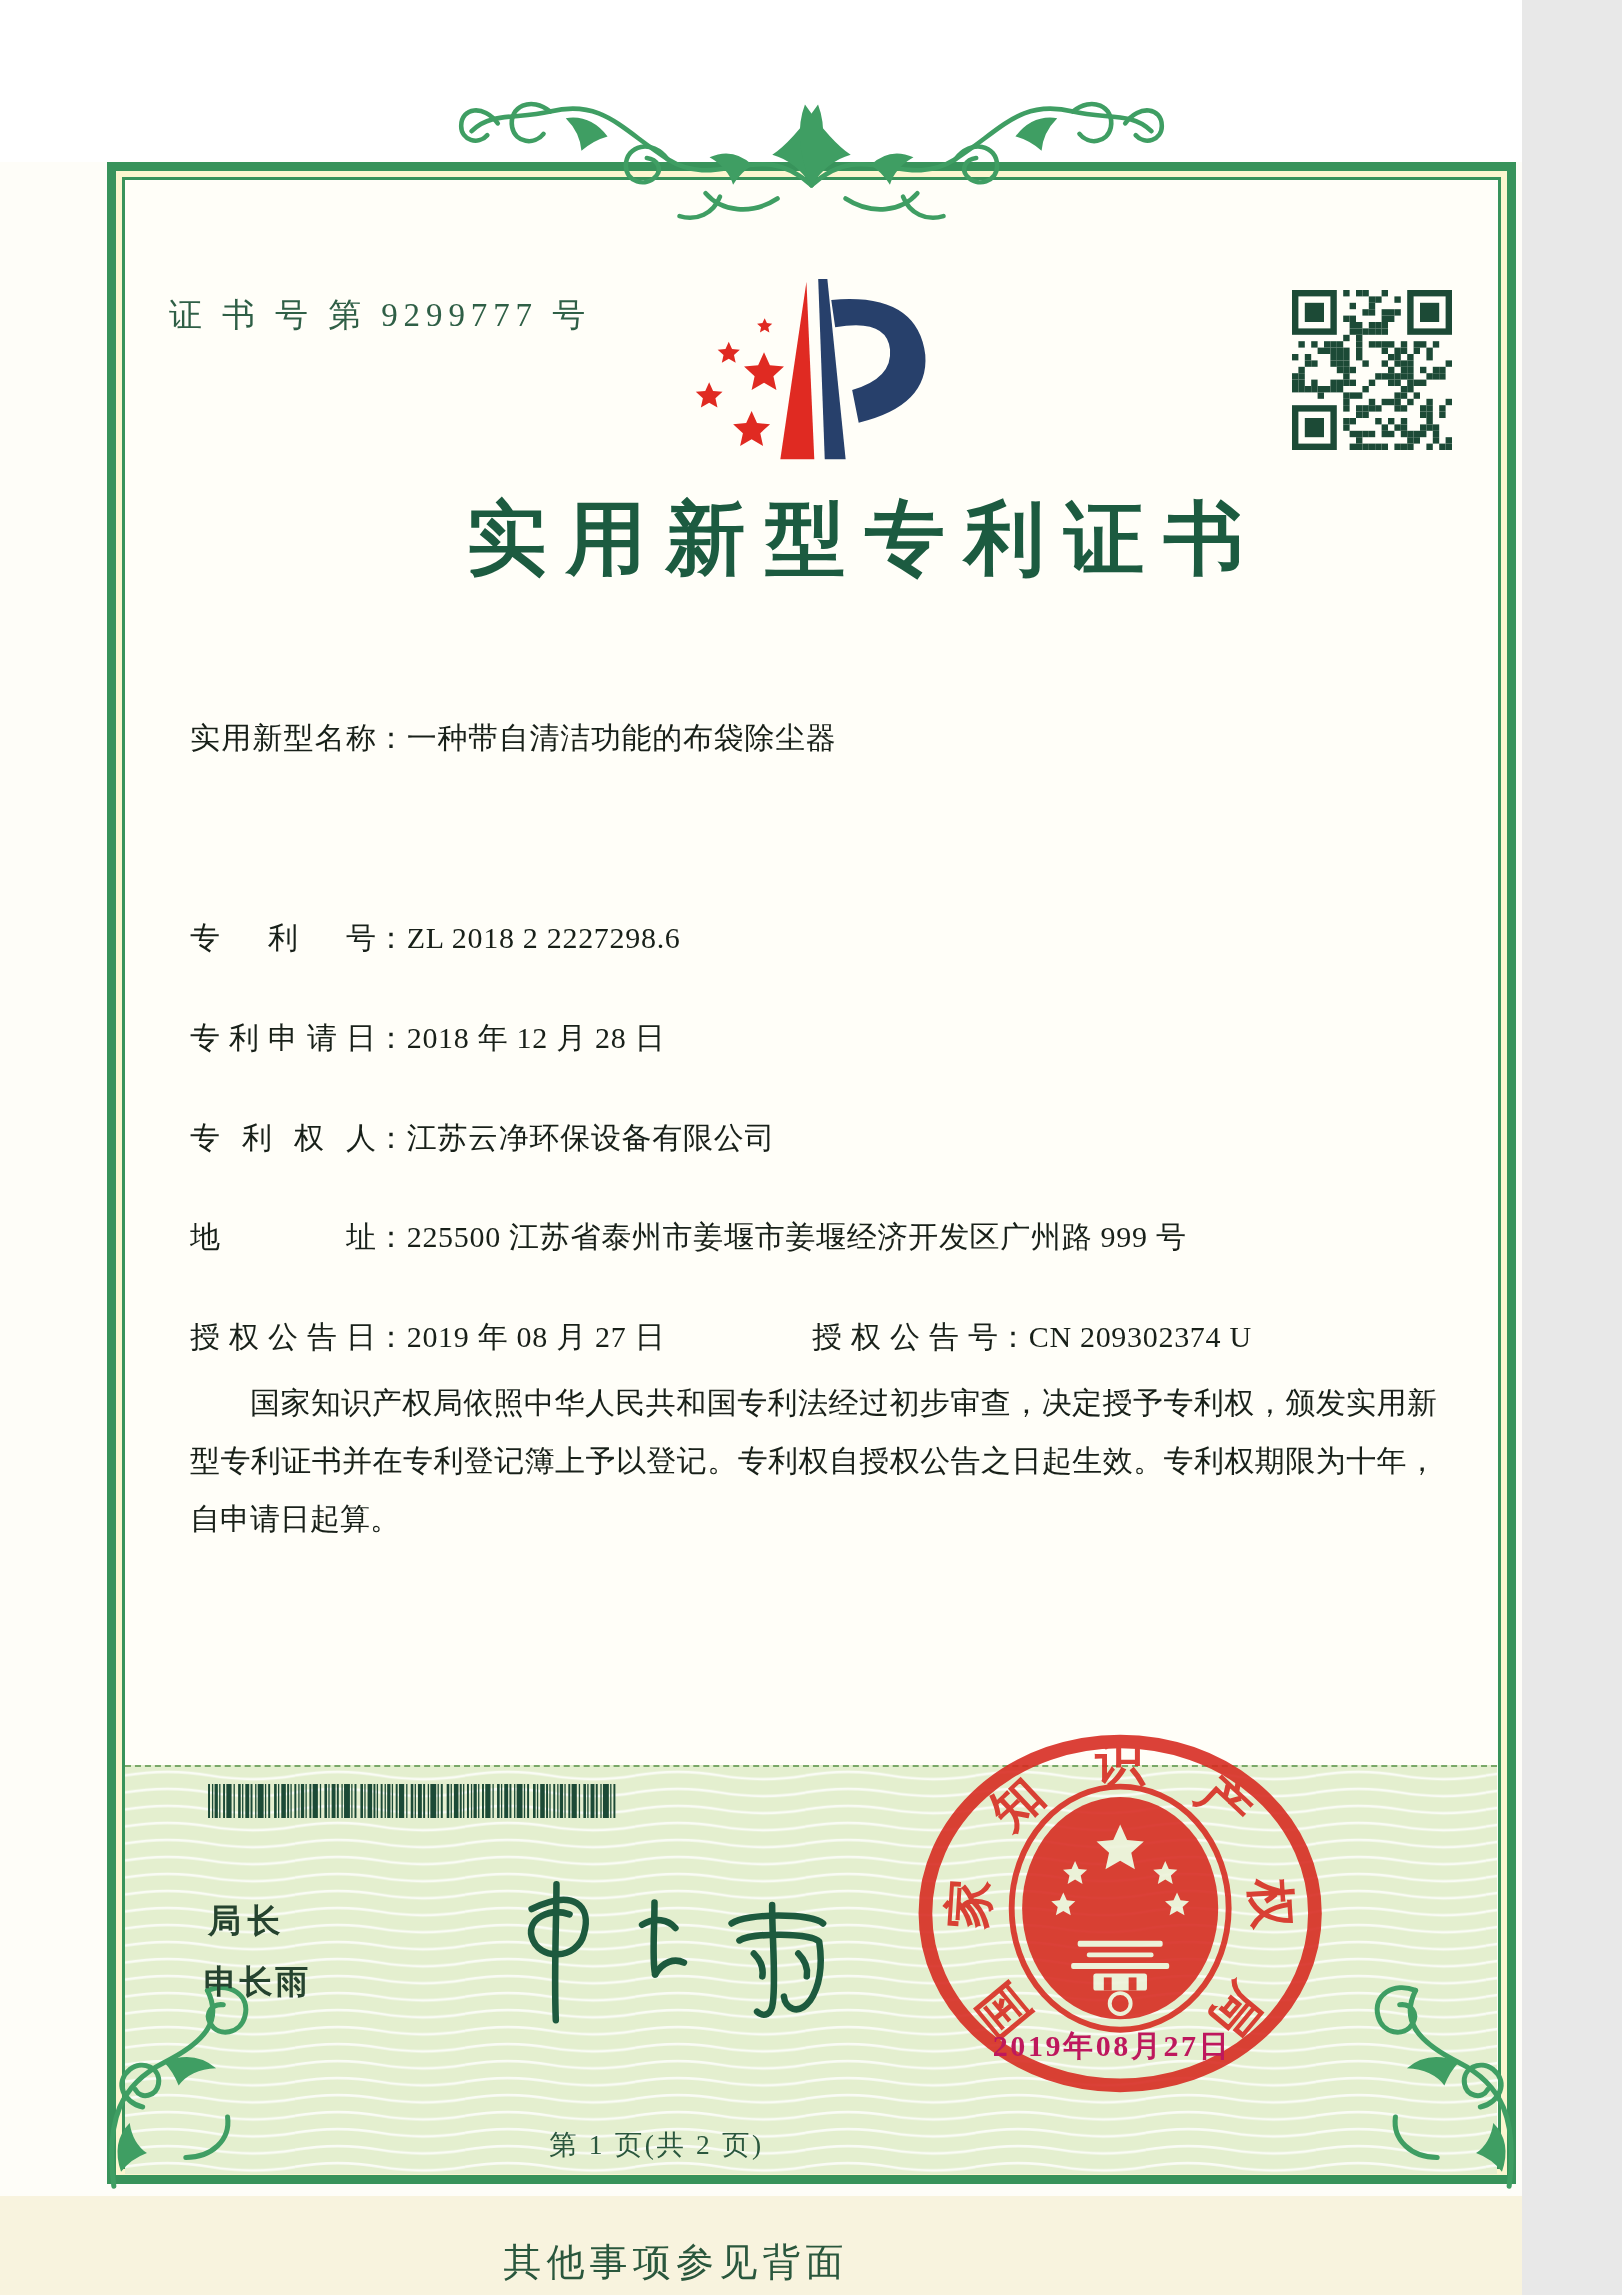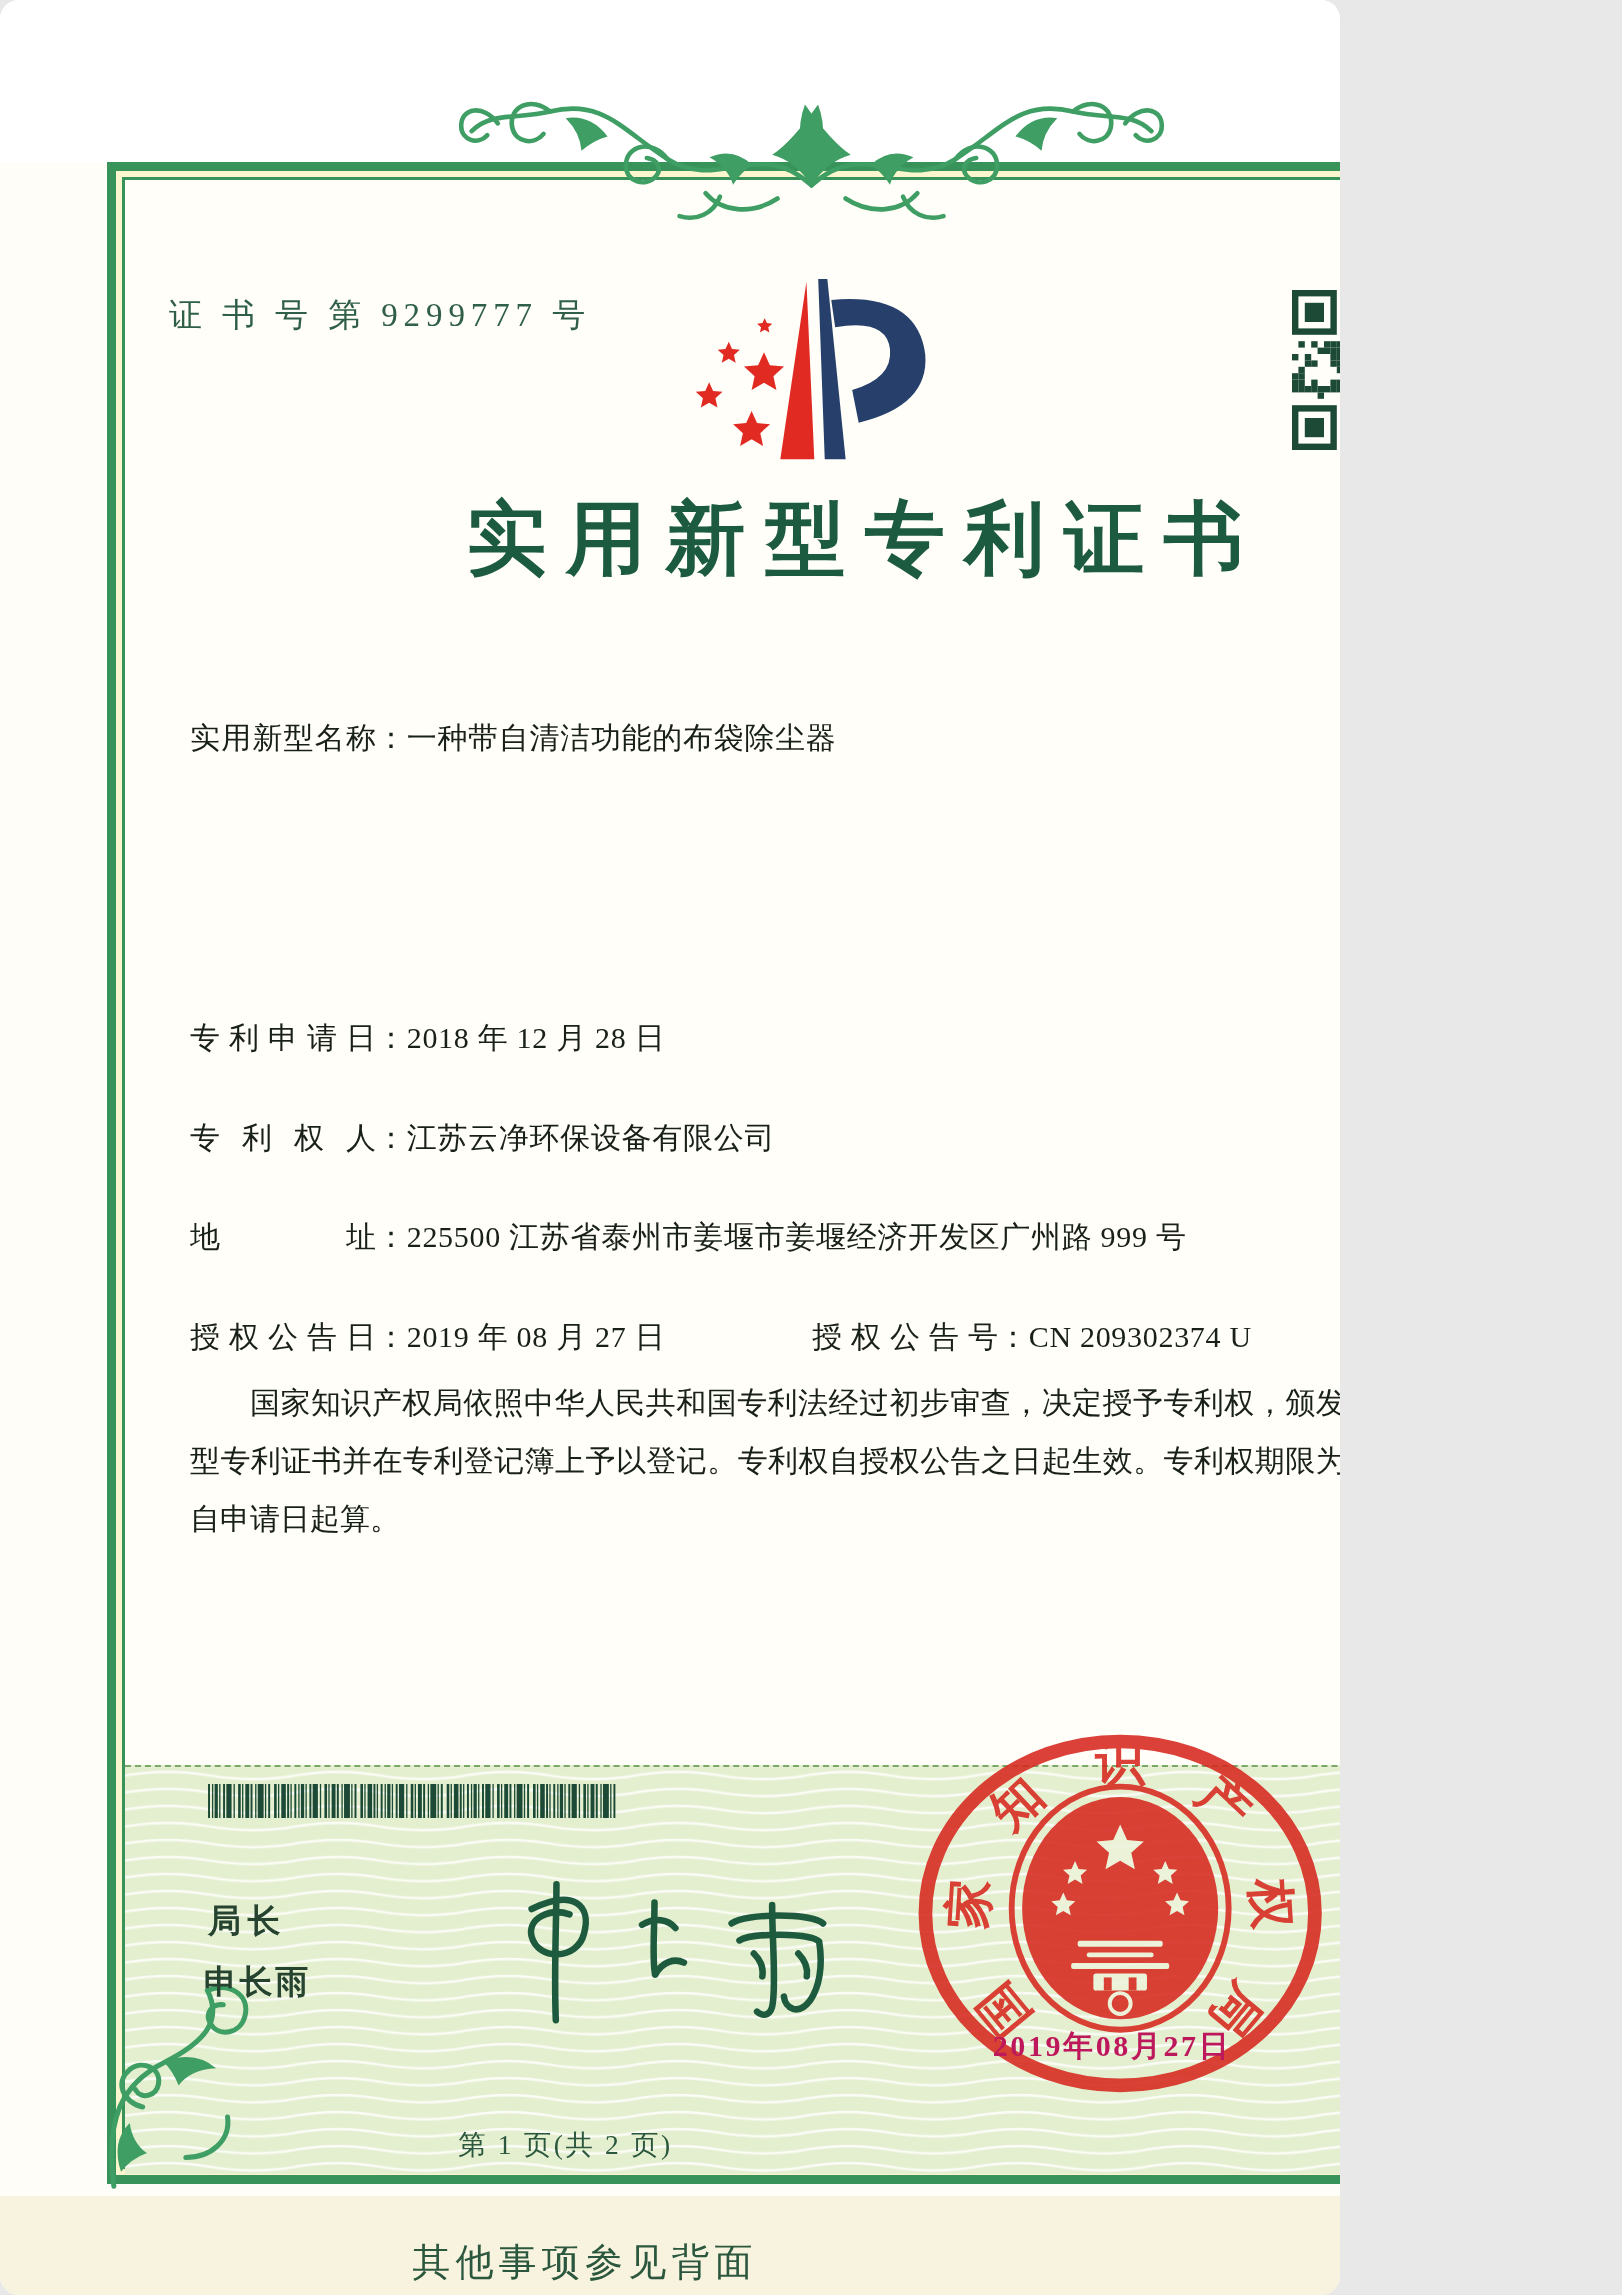--- a/index.html
+++ b/index.html
@@ -1,21 +1,20 @@
 <!DOCTYPE html>
 <html style="font-size:10.5px"><head>
 <meta charset="utf-8">
 <style>
   html,body{margin:0;padding:0;background:#e8e8e8;}
   .page{
-    position:relative; width:1340px; height:2295px; overflow:hidden;
+    position:relative; width:1522px; height:2295px; overflow:hidden;
     background:#fefdf8;
     font-family:"Liberation Serif","DejaVu Serif",serif;
     color:#182019;
-    border-radius:19px;
   }
   .bottom-strip{position:absolute;left:0;top:2196px;width:1622px;height:99px;background:#f8f3de;}
   .top-strip{position:absolute;left:0;top:0;width:1622px;height:162px;background:#ffffff;}
 
   
   .frame-outer{
     position:absolute;left:107px;top:162px;width:1391px;height:2004px;
     border:9.2px solid #38935b;background:#fcf6cf;
   }
   .frame-inner{
@@ -341,20 +340,23 @@
       <rect x="0" y="18" width="7" height="7" fill="#1c4a36"></rect>
       <rect x="1" y="19" width="5" height="5" fill="#fffef8"></rect>
       <rect x="2" y="20" width="3" height="3" fill="#1c4a36"></rect>
     </svg>
 
   <div class="abs title">实用新型专利证书</div>
 
   <div class="abs field-row" style="top:718px">
     <span class="flabel">实用新型名称</span><span class="fvalue">：一种带自清洁功能的布袋除尘器</span>
   </div>
+  <div class="abs field-row" style="top:918px">
+    <span class="flabel">专利号</span><span class="fvalue">：ZL 2018 2 2227298.6</span>
+  </div>
   <div class="abs field-row" style="top:1018px">
     <span class="flabel">专利申请日</span><span class="fvalue">：2018 年 12 月 28 日</span>
   </div>
   <div class="abs field-row" style="top:1118px">
     <span class="flabel">专利权人</span><span class="fvalue">：江苏云净环保设备有限公司</span>
   </div>
   <div class="abs field-row" style="top:1217px">
     <span class="flabel">地址</span><span class="fvalue">：225500 江苏省泰州市姜堰市姜堰经济开发区广州路 999 号</span>
   </div>
   <div class="abs field-row" style="top:1317px">

